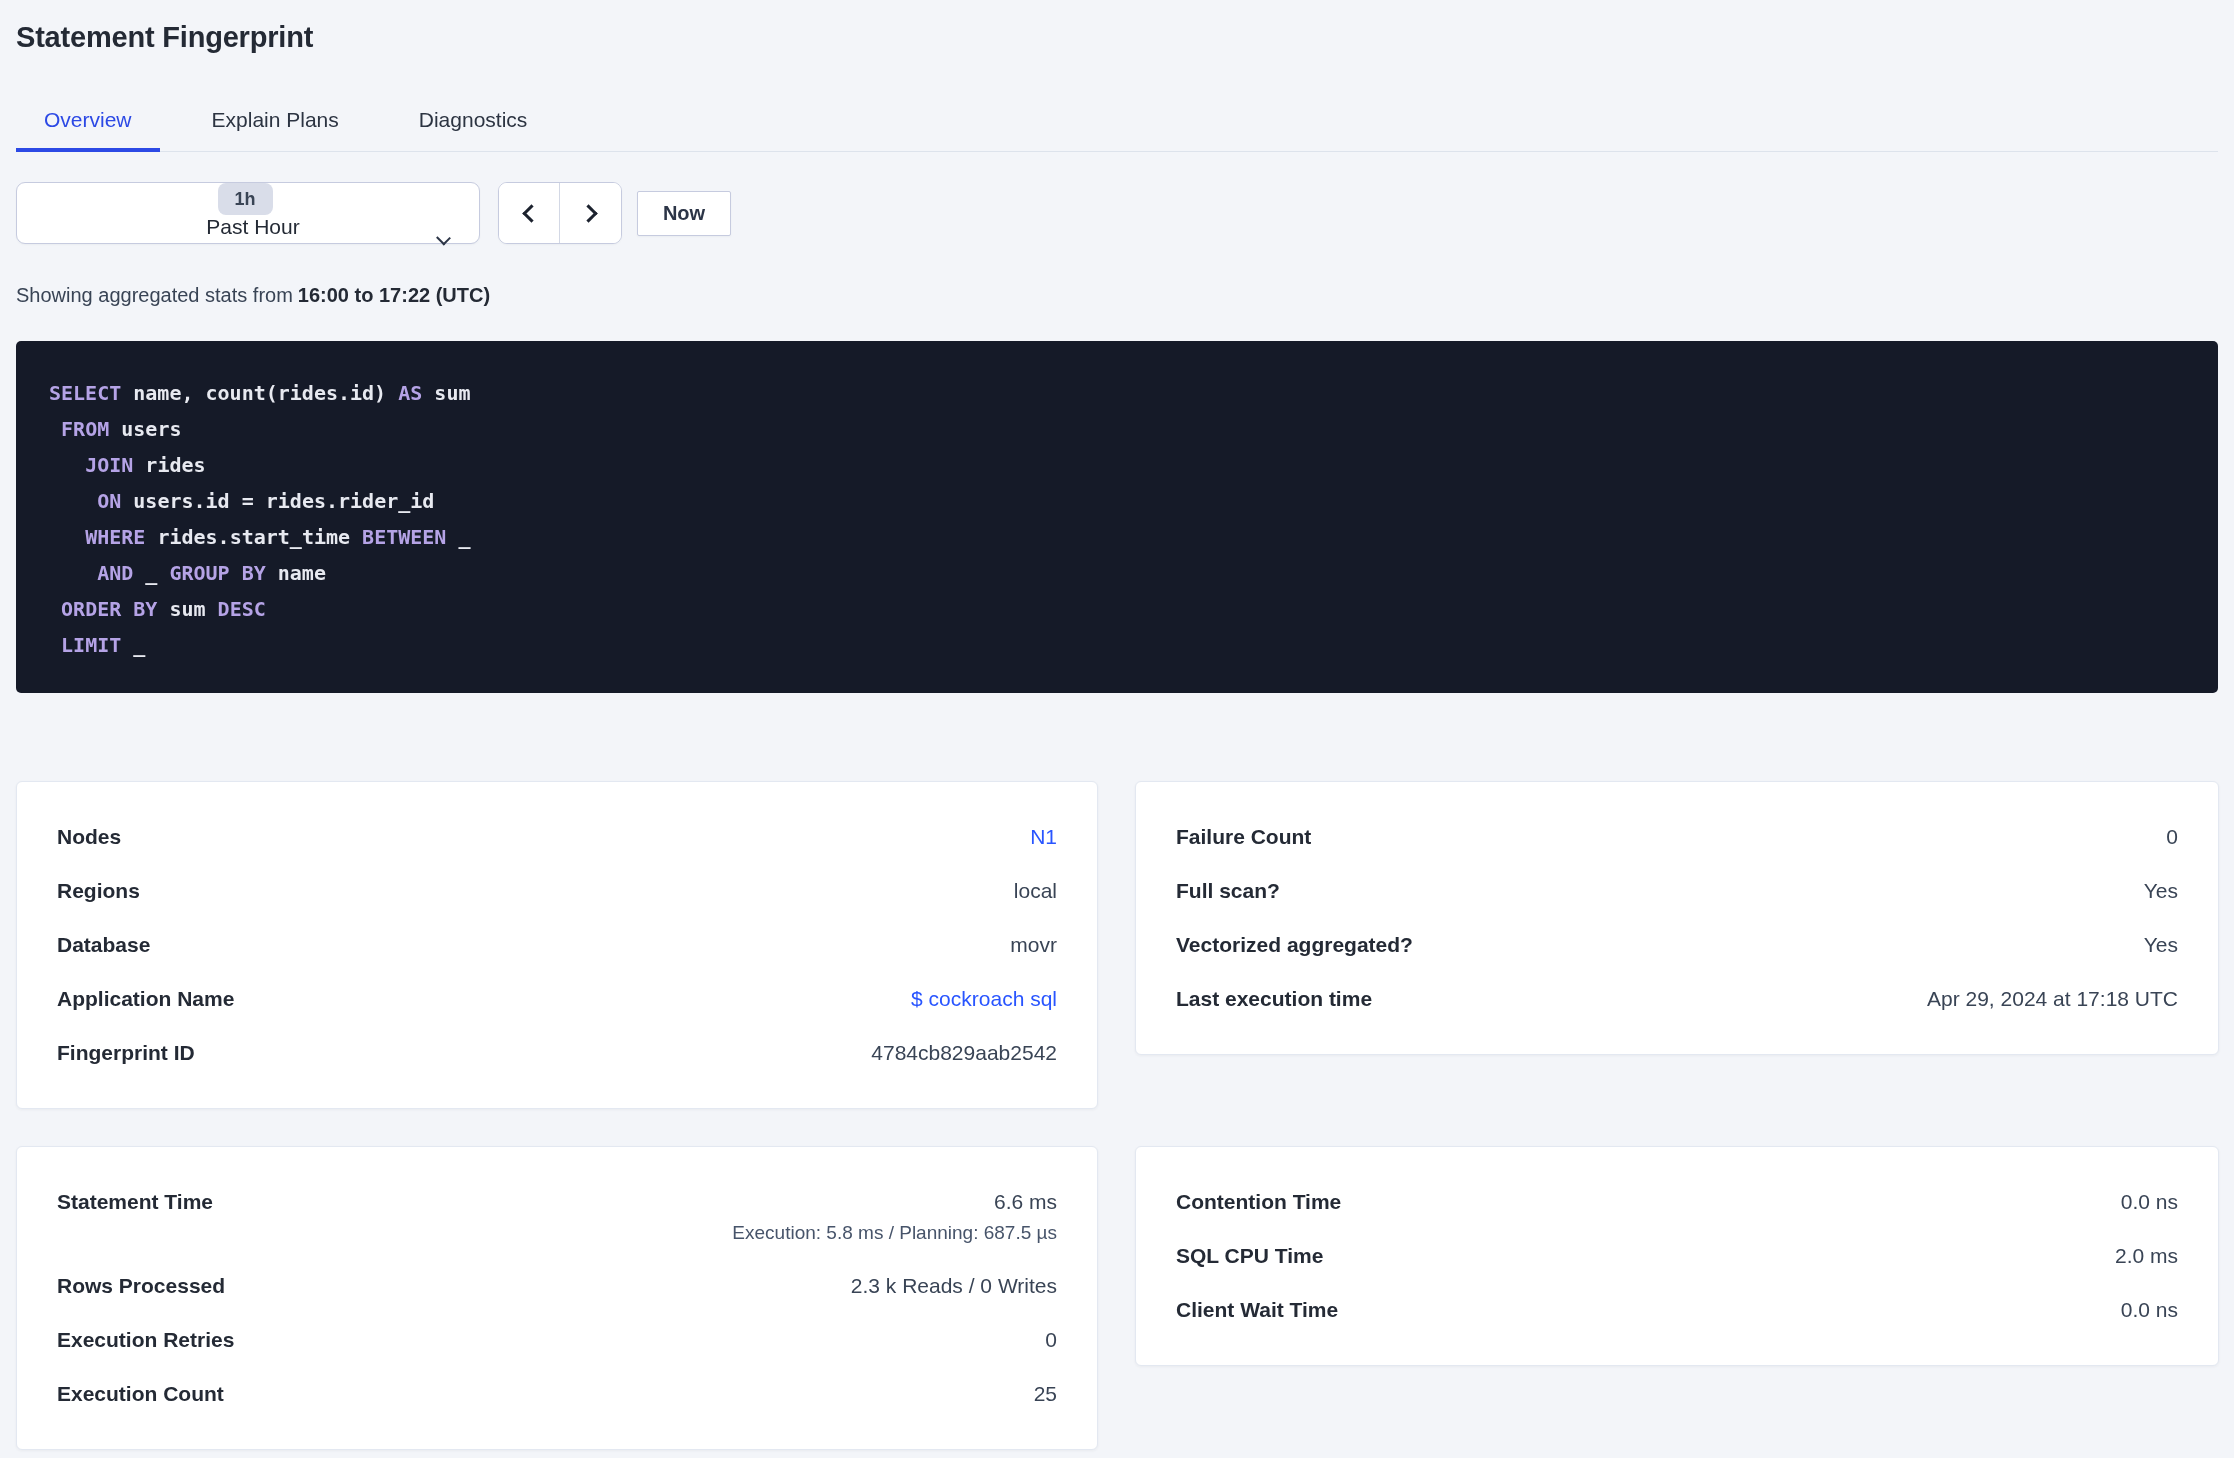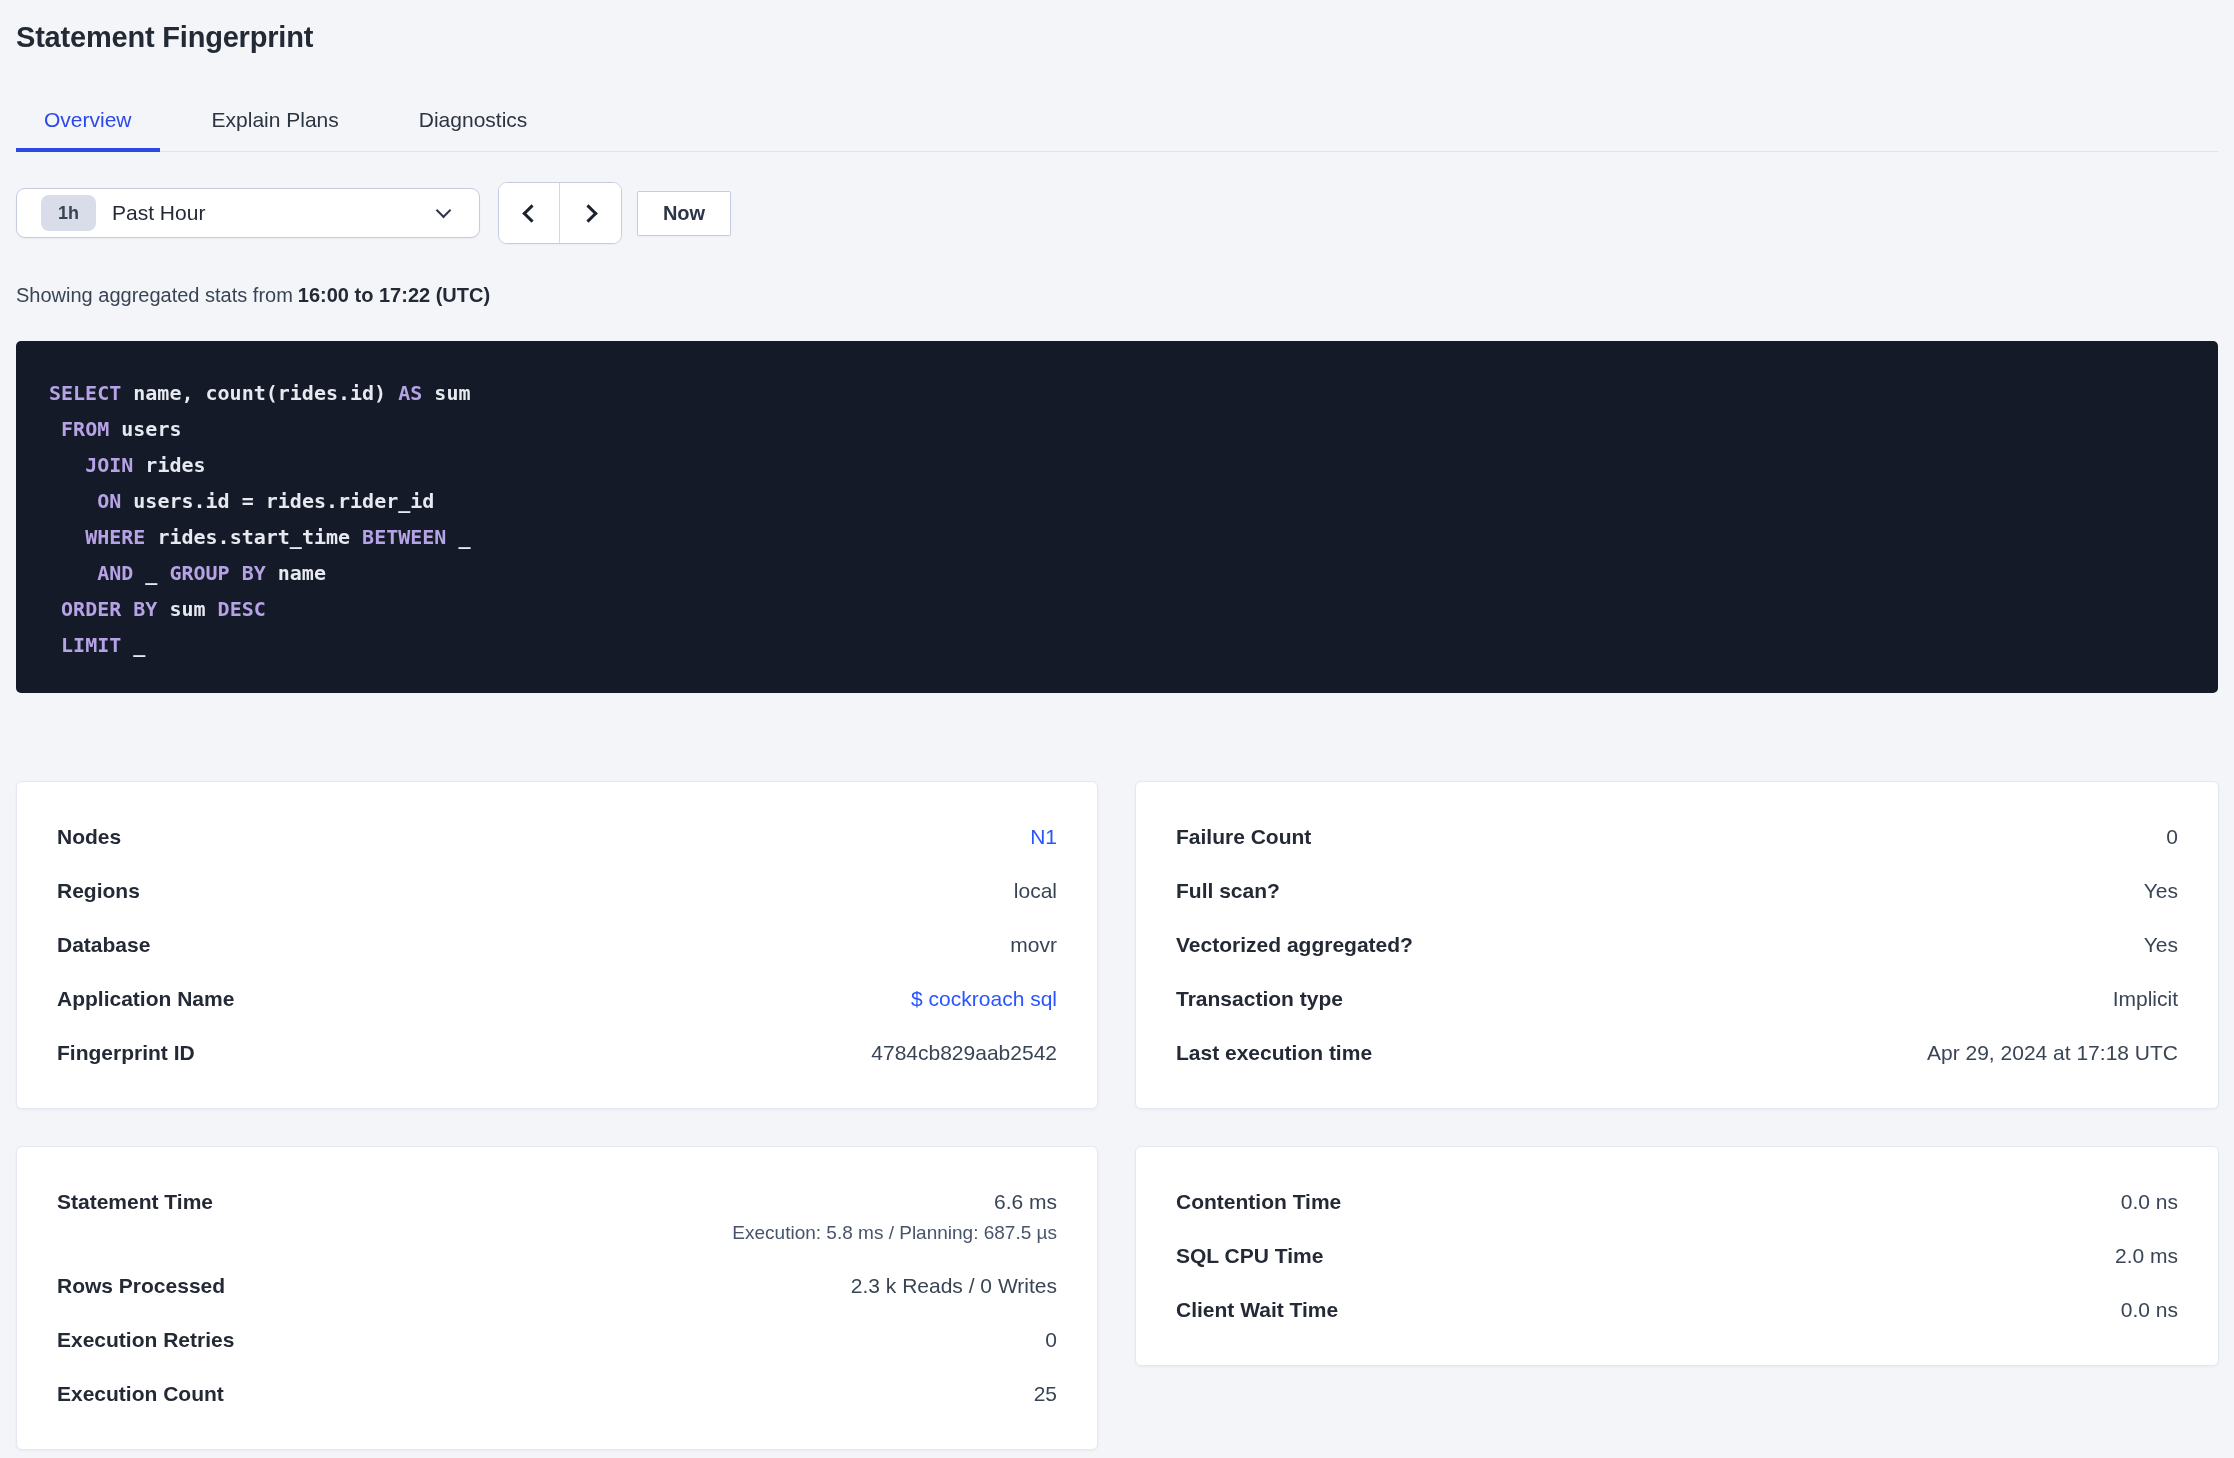--- a/index.html
+++ b/index.html
@@ -18,23 +18,23 @@
   }
   .page{padding:0 16px;}
   .page-title{margin:0;padding-top:19px;font-size:29px;line-height:36px;font-weight:700;letter-spacing:-0.2px;}
   
   .tabs{margin-top:52px;display:flex;gap:24px;border-bottom:1px solid var(--c-divider);}
   .tab{padding:0 28px 15px;font-size:21px;line-height:26px;color:#2c3442;cursor:pointer;
        border-bottom:4px solid transparent;margin-bottom:-1px;}
   .tab.active{color:var(--c-accent);border-bottom-color:var(--c-accent);}
   
   .controls{margin-top:30px;display:flex;align-items:center;}
-  .range-select{width:464px;height:50px;background:#fff;border:1px solid var(--c-control_border);
+  .range-select{width:464px;height:62px;background:#fff;border:1px solid var(--c-control_border);
     border-radius:9px;display:flex;align-items:center;padding:0 30px 0 24px;cursor:pointer;
-    box-shadow:0 1px 2px rgba(36,42,53,.04);}
+    box-shadow:0 1px 2px rgba(36,42,53,.04);flex-direction:column;}
   .range-badge{min-width:55px;height:36px;background:var(--c-badge_bg);border-radius:8px;
     display:flex;align-items:center;justify-content:center;font-size:18px;font-weight:700;color:var(--c-value);}
   .range-label{margin-left:16px;font-size:21px;color:var(--c-label);}
   .chev{display:inline-block;}
   .chev-down{width:11px;height:11px;border-right:2.5px solid #2c3547;border-bottom:2.5px solid #2c3547;
     transform:rotate(45deg);margin-left:auto;margin-top:-6px;}
   .arrow-group{margin-left:18px;height:62px;display:flex;background:#fff;
     border:1px solid var(--c-control_border);border-radius:9px;overflow:hidden;
     box-shadow:0 1px 2px rgba(36,42,53,.04);}
   .arrow-btn{width:61px;height:100%;background:#fff;border:none;display:flex;align-items:center;
@@ -143,24 +143,20 @@
       </div>
       <div class="row">
         <span class="row-label">Full scan?</span>
         <span class="row-value">Yes</span>
       </div>
       <div class="row">
         <span class="row-label">Vectorized aggregated?</span>
         <span class="row-value">Yes</span>
       </div>
       <div class="row">
-        <span class="row-label">Transaction type</span>
-        <span class="row-value">Implicit</span>
-      </div>
-      <div class="row">
         <span class="row-label">Last execution time</span>
         <span class="row-value">Apr 29, 2024 at 17:18 UTC</span>
       </div>
     </div>
 
     <div class="card">
       <div class="row row-multi">
         <span class="row-label">Statement Time</span>
         <span class="row-value-stack">
           <span class="row-value">6.6 ms</span>

